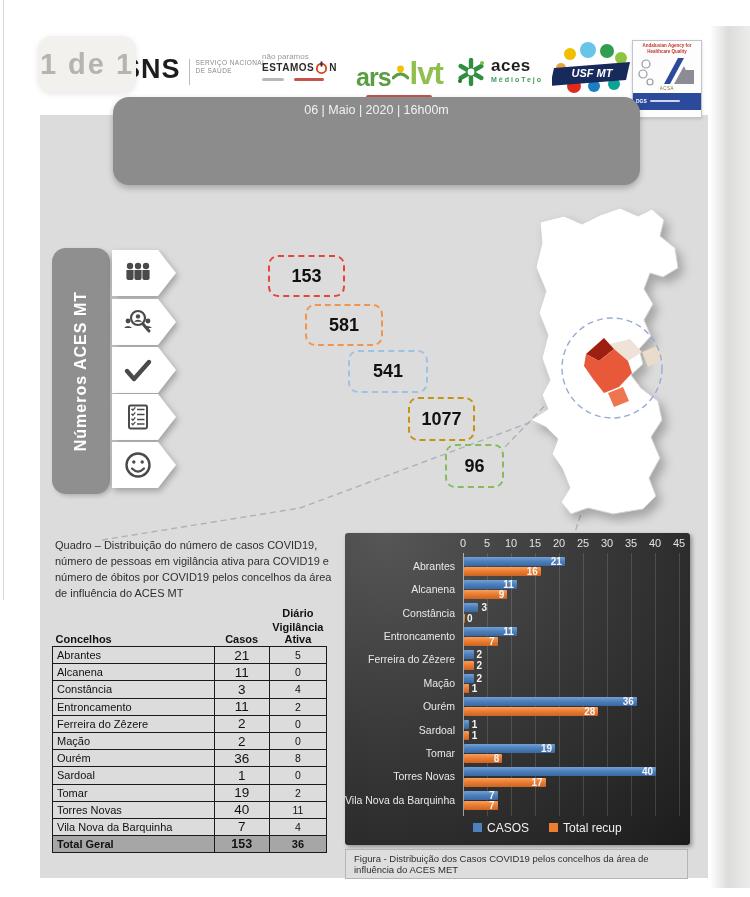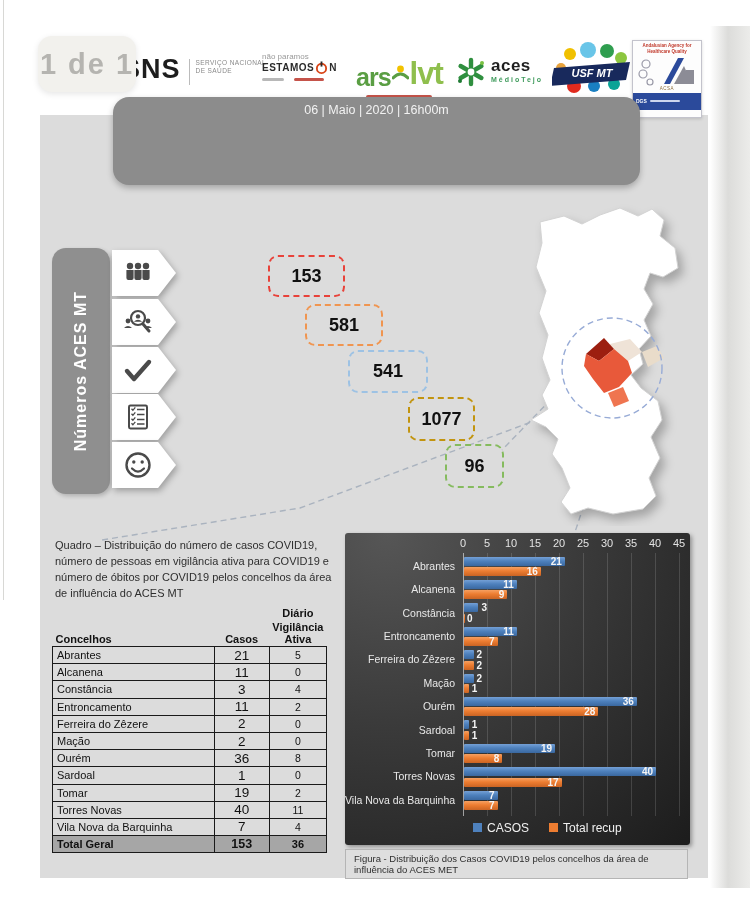--- a/index.html
+++ b/index.html
@@ -507,21 +507,21 @@
     <div class="bar bar-blue" style="left: 119px; top: 210.7px; width: 91.2px;">
       <span class="bar-label" style="right: 3px;">19</span>
     </div>
     <div class="bar bar-orange" style="left: 119px; top: 221.2px; width: 38.4px;">
       <span class="bar-label" style="right: 3px;">8</span>
     </div>
     <div class="cat-label" style="left: 0px; width: 110px; top: 237.3px;">Torres Novas</div>
     <div class="bar bar-blue" style="left: 119px; top: 234.1px; width: 192px;">
       <span class="bar-label" style="right: 3px;">40</span>
     </div>
-    <div class="bar bar-orange" style="left: 119px; top: 244.6px; width: 81.6px; padding-left: 16px;">
+    <div class="bar bar-orange" style="left: 119px; top: 244.6px; width: 81.6px;">
       <span class="bar-label" style="right: 3px;">17</span>
     </div>
     <div class="cat-label" style="left: 0px; width: 110px; top: 260.7px;">Vila Nova da Barquinha</div>
     <div class="bar bar-blue" style="left: 119px; top: 257.5px; width: 33.6px;">
       <span class="bar-label" style="right: 3px;">7</span>
     </div>
     <div class="bar bar-orange" style="left: 119px; top: 268px; width: 33.6px;">
       <span class="bar-label" style="right: 3px;">7</span>
     </div>
     <div class="legend" style="left: 128px; top: 288.4px;">

